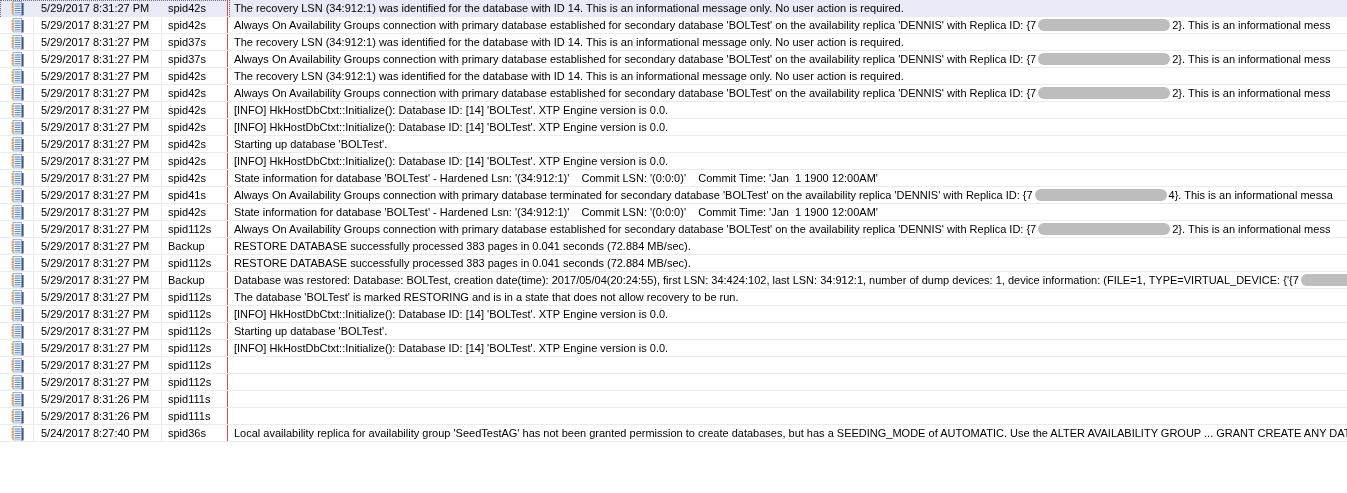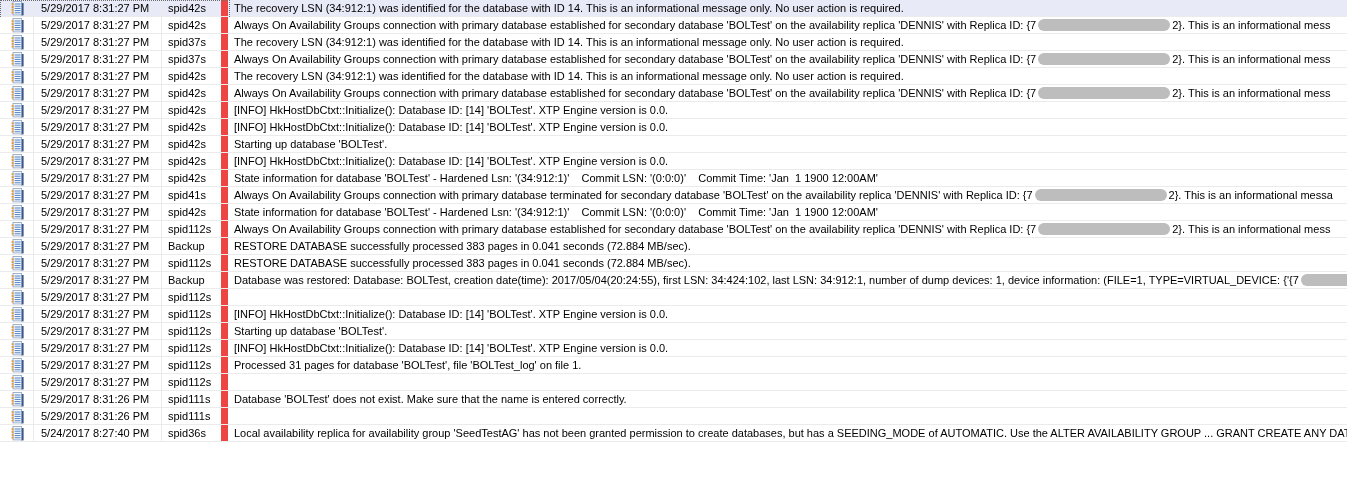--- a/index.html
+++ b/index.html
@@ -14,21 +14,21 @@
     border-bottom:1px solid #ebebeb;align-items:stretch;
     position:relative;background:#fff;
   }
   .row.selected{background:#e9eaf7}
   .cell{
     height:100%;box-sizing:border-box;display:flex;align-items:center;
     overflow:hidden;flex:none;white-space:pre;
   }
   .c-icon{width:34px;border-right:1px solid #ebebeb;padding-left:11px}
   .c-date{width:128px;border-right:1px solid #ebebeb;padding-left:7px}
-  .c-source{width:66px;border-right:7px solid #ef4444;padding-left:6px}
+  .c-source{width:66px;border-right:1px solid #ef4444;padding-left:6px}
   .c-msg{flex:1 1 auto;min-width:0;padding-left:6px}
   .msg-text{white-space:pre;flex:none}
   .redact{
     display:inline-block;height:12px;border-radius:6px;
     background:#bdbdbd;flex:none;margin:0 2px;
   }
   .focus-rect{
     position:absolute;left:0;top:0;width:230px;height:19px;
     border:1px dotted #6b6b6b;box-sizing:border-box;pointer-events:none;
   }
@@ -270,21 +270,21 @@
   <line x1="3.6" y1="9.6" x2="9.6" y2="9.6" stroke="#4f81c7" stroke-width="1"></line>
   <line x1="3.6" y1="11.8" x2="9.6" y2="11.8" stroke="#4f81c7" stroke-width="1"></line>
   <rect x="0.6" y="2.2" width="2" height="2" fill="#e79b3c"></rect>
   <rect x="0.6" y="5.0" width="2" height="2" fill="#e79b3c"></rect>
   <rect x="0.6" y="7.8" width="2" height="2" fill="#e79b3c"></rect>
   <rect x="0.6" y="10.6" width="2" height="2" fill="#e79b3c"></rect>
 </svg>
 </div>
       <div class="cell c-date">5/29/2017 8:31:27 PM</div>
       <div class="cell c-source">spid41s</div>
-      <div class="cell c-msg"><span class="msg-text">Always On Availability Groups connection with primary database terminated for secondary database 'BOLTest' on the availability replica 'DENNIS' with Replica ID: {7</span><span class="redact" style="width: 132px;"></span><span class="msg-text">2}. This is an informational messa</span></div>
+      <div class="cell c-msg"><span class="msg-text">Always On Availability Groups connection with primary database terminated for secondary database 'BOLTest' on the availability replica 'DENNIS' with Replica ID: {7</span><span class="redact" style="width: 132px;"></span><span class="msg-text">4}. This is an informational messa</span></div>
     </div>
     <div class="row">
       <div class="cell c-icon">
 <svg class="licon" width="13" height="15" viewBox="0 0 13 15">
   <rect x="10" y="2" width="2.6" height="12.4" fill="#3a5788"></rect>
   <rect x="2" y="0.5" width="8.4" height="13.4" fill="#f7fafd" stroke="#8aa0c0" stroke-width="0.8"></rect>
   <line x1="3.6" y1="3" x2="9.6" y2="3" stroke="#4f81c7" stroke-width="1"></line>
   <line x1="3.6" y1="5.2" x2="9.6" y2="5.2" stroke="#4f81c7" stroke-width="1"></line>
   <line x1="3.6" y1="7.4" x2="9.6" y2="7.4" stroke="#4f81c7" stroke-width="1"></line>
   <line x1="3.6" y1="9.6" x2="9.6" y2="9.6" stroke="#4f81c7" stroke-width="1"></line>
@@ -390,20 +390,21 @@
   <line x1="3.6" y1="9.6" x2="9.6" y2="9.6" stroke="#4f81c7" stroke-width="1"></line>
   <line x1="3.6" y1="11.8" x2="9.6" y2="11.8" stroke="#4f81c7" stroke-width="1"></line>
   <rect x="0.6" y="2.2" width="2" height="2" fill="#e79b3c"></rect>
   <rect x="0.6" y="5.0" width="2" height="2" fill="#e79b3c"></rect>
   <rect x="0.6" y="7.8" width="2" height="2" fill="#e79b3c"></rect>
   <rect x="0.6" y="10.6" width="2" height="2" fill="#e79b3c"></rect>
 </svg>
 </div>
       <div class="cell c-date">5/29/2017 8:31:27 PM</div>
       <div class="cell c-source">spid112s</div>
+      <div class="cell c-msg"><span class="msg-text">The database 'BOLTest' is marked RESTORING and is in a state that does not allow recovery to be run.</span></div>
     </div>
     <div class="row">
       <div class="cell c-icon">
 <svg class="licon" width="13" height="15" viewBox="0 0 13 15">
   <rect x="10" y="2" width="2.6" height="12.4" fill="#3a5788"></rect>
   <rect x="2" y="0.5" width="8.4" height="13.4" fill="#f7fafd" stroke="#8aa0c0" stroke-width="0.8"></rect>
   <line x1="3.6" y1="3" x2="9.6" y2="3" stroke="#4f81c7" stroke-width="1"></line>
   <line x1="3.6" y1="5.2" x2="9.6" y2="5.2" stroke="#4f81c7" stroke-width="1"></line>
   <line x1="3.6" y1="7.4" x2="9.6" y2="7.4" stroke="#4f81c7" stroke-width="1"></line>
   <line x1="3.6" y1="9.6" x2="9.6" y2="9.6" stroke="#4f81c7" stroke-width="1"></line>
@@ -469,21 +470,20 @@
   <line x1="3.6" y1="9.6" x2="9.6" y2="9.6" stroke="#4f81c7" stroke-width="1"></line>
   <line x1="3.6" y1="11.8" x2="9.6" y2="11.8" stroke="#4f81c7" stroke-width="1"></line>
   <rect x="0.6" y="2.2" width="2" height="2" fill="#e79b3c"></rect>
   <rect x="0.6" y="5.0" width="2" height="2" fill="#e79b3c"></rect>
   <rect x="0.6" y="7.8" width="2" height="2" fill="#e79b3c"></rect>
   <rect x="0.6" y="10.6" width="2" height="2" fill="#e79b3c"></rect>
 </svg>
 </div>
       <div class="cell c-date">5/29/2017 8:31:27 PM</div>
       <div class="cell c-source">spid112s</div>
-      <div class="cell c-msg"><span class="msg-text">Processed 31 pages for database 'BOLTest', file 'BOLTest_log' on file 1.</span></div>
     </div>
     <div class="row">
       <div class="cell c-icon">
 <svg class="licon" width="13" height="15" viewBox="0 0 13 15">
   <rect x="10" y="2" width="2.6" height="12.4" fill="#3a5788"></rect>
   <rect x="2" y="0.5" width="8.4" height="13.4" fill="#f7fafd" stroke="#8aa0c0" stroke-width="0.8"></rect>
   <line x1="3.6" y1="3" x2="9.6" y2="3" stroke="#4f81c7" stroke-width="1"></line>
   <line x1="3.6" y1="5.2" x2="9.6" y2="5.2" stroke="#4f81c7" stroke-width="1"></line>
   <line x1="3.6" y1="7.4" x2="9.6" y2="7.4" stroke="#4f81c7" stroke-width="1"></line>
   <line x1="3.6" y1="9.6" x2="9.6" y2="9.6" stroke="#4f81c7" stroke-width="1"></line>
@@ -508,21 +508,20 @@
   <line x1="3.6" y1="9.6" x2="9.6" y2="9.6" stroke="#4f81c7" stroke-width="1"></line>
   <line x1="3.6" y1="11.8" x2="9.6" y2="11.8" stroke="#4f81c7" stroke-width="1"></line>
   <rect x="0.6" y="2.2" width="2" height="2" fill="#e79b3c"></rect>
   <rect x="0.6" y="5.0" width="2" height="2" fill="#e79b3c"></rect>
   <rect x="0.6" y="7.8" width="2" height="2" fill="#e79b3c"></rect>
   <rect x="0.6" y="10.6" width="2" height="2" fill="#e79b3c"></rect>
 </svg>
 </div>
       <div class="cell c-date">5/29/2017 8:31:26 PM</div>
       <div class="cell c-source">spid111s</div>
-      <div class="cell c-msg"><span class="msg-text">Database 'BOLTest' does not exist. Make sure that the name is entered correctly.</span></div>
     </div>
     <div class="row">
       <div class="cell c-icon">
 <svg class="licon" width="13" height="15" viewBox="0 0 13 15">
   <rect x="10" y="2" width="2.6" height="12.4" fill="#3a5788"></rect>
   <rect x="2" y="0.5" width="8.4" height="13.4" fill="#f7fafd" stroke="#8aa0c0" stroke-width="0.8"></rect>
   <line x1="3.6" y1="3" x2="9.6" y2="3" stroke="#4f81c7" stroke-width="1"></line>
   <line x1="3.6" y1="5.2" x2="9.6" y2="5.2" stroke="#4f81c7" stroke-width="1"></line>
   <line x1="3.6" y1="7.4" x2="9.6" y2="7.4" stroke="#4f81c7" stroke-width="1"></line>
   <line x1="3.6" y1="9.6" x2="9.6" y2="9.6" stroke="#4f81c7" stroke-width="1"></line>

